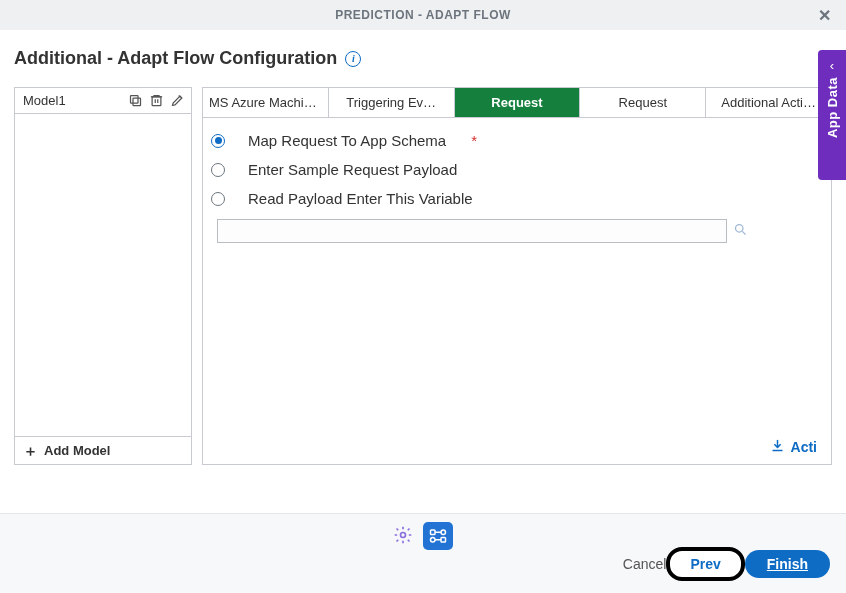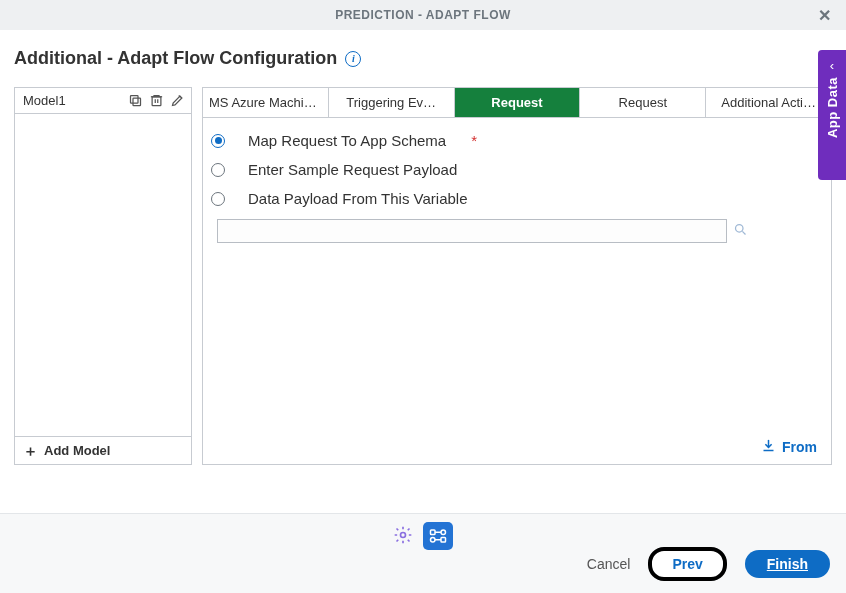--- a/index.html
+++ b/index.html
@@ -249,21 +249,20 @@
     align-items: center;
     justify-content: center;
     cursor: pointer;
   }
   .bottom-buttons {
     position: absolute;
     right: 16px;
     bottom: 12px;
     display: flex;
     align-items: center;
-    gap: 18px;
   }
   .btn-cancel {
     color: #555;
     font-size: 14px;
     cursor: pointer;
   }
   .btn-prev {
     border: 4px solid #000000;
     color: #0e6cc5;
     background: #fff;
@@ -348,42 +347,42 @@
           <span class="radio selected"></span>
           <span>Map Request To App Schema</span>
           <span class="req-asterisk">*</span>
         </div>
         <div class="radio-row">
           <span class="radio"></span>
           <span>Enter Sample Request Payload</span>
         </div>
         <div class="radio-row">
           <span class="radio"></span>
-          <span>Data Payload From This Variable</span>
+          <span>Read Payload Enter This Variable</span>
         </div>
 
         <div class="mapping-field-row">
           <input class="mapping-input" type="text" value="" style="">
           <span class="search-small">
             <svg width="15" height="15" viewBox="0 0 24 24" fill="none" stroke="currentColor" stroke-width="2">
                 <circle cx="10" cy="10" r="6"></circle>
                 <path d="M15 15l5 5"></path>
               </svg>
           </span>
         </div>
 
         <div class="save-bar">
           <span>
             <svg width="15" height="15" viewBox="0 0 24 24" fill="none" stroke="#0e6cc5" stroke-width="2.4">
                 <path d="M12 3v12"></path>
                 <path d="M7 10l5 5 5-5"></path>
                 <path d="M4 20h16"></path>
               </svg>
           </span>
-          <span>From</span>
+          <span>Acti</span>
         </div>
       </div>
     </div>
   </div>
 </div>
 
 <div class="app-data-tab">
   <span class="chevron">‹</span>
   <span class="vtext">App Data</span>
 </div>

